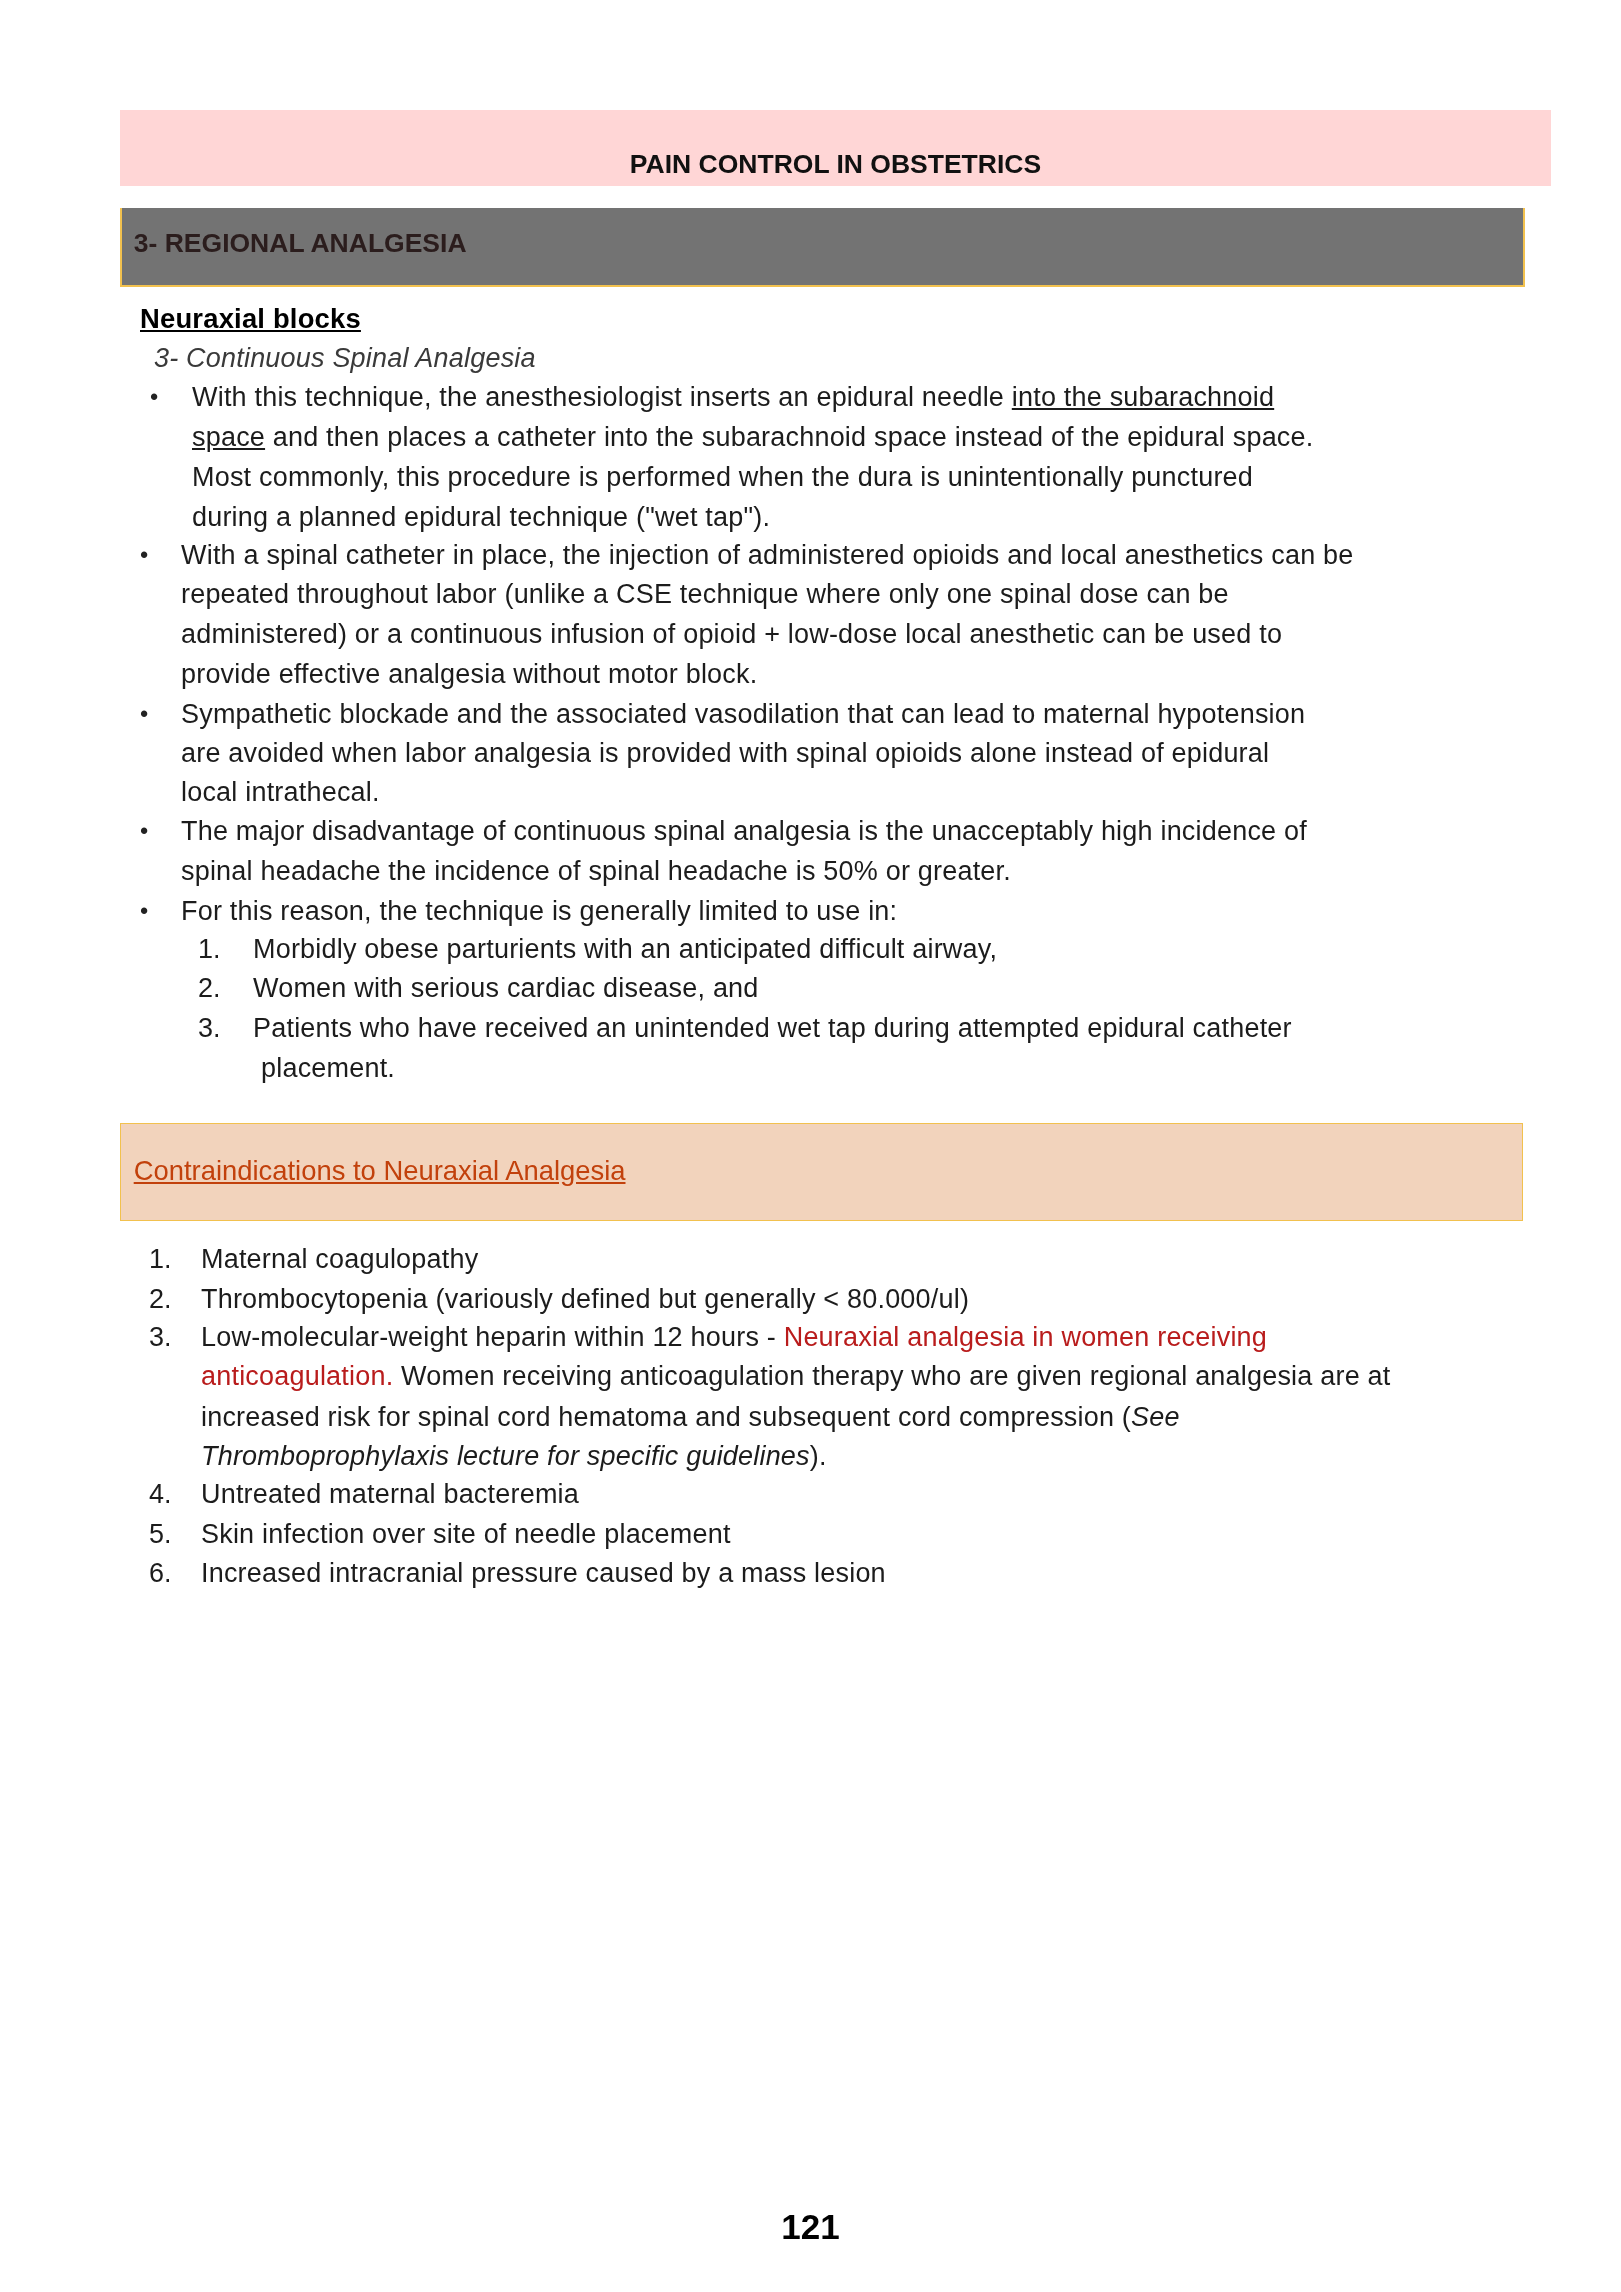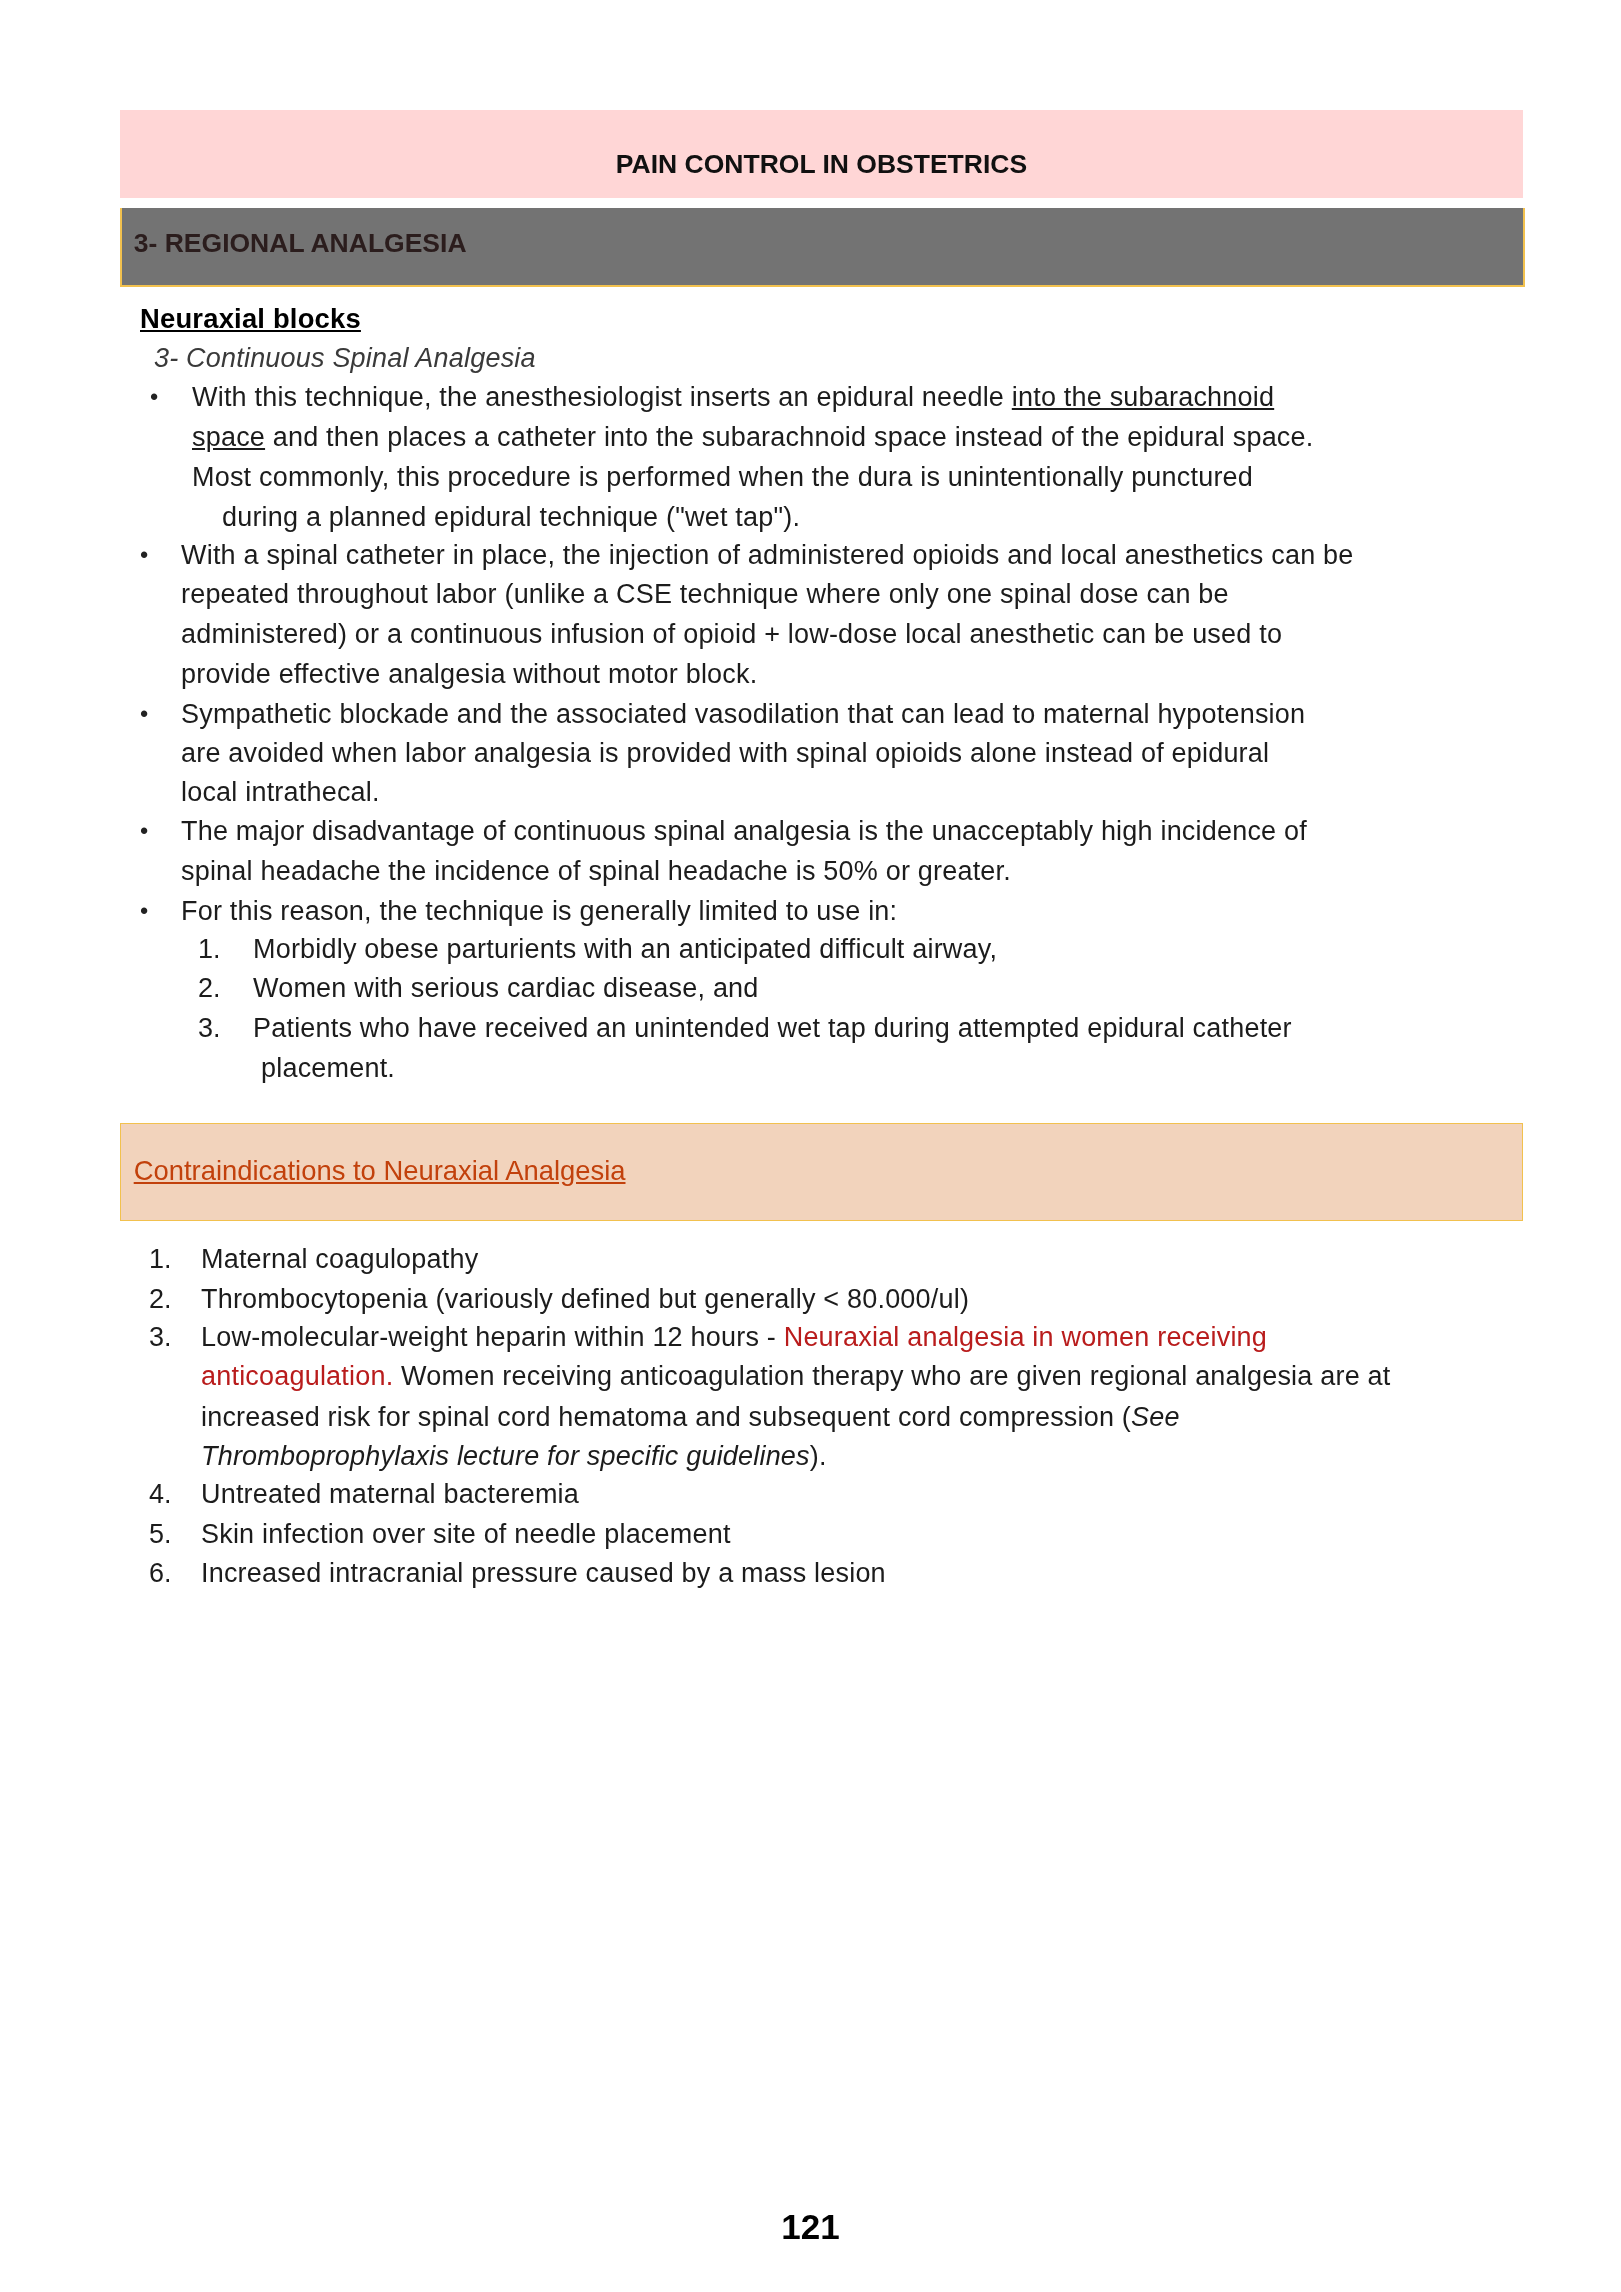--- a/index.html
+++ b/index.html
@@ -1,18 +1,18 @@
 <!DOCTYPE html>
 <html><head>
 <meta charset="utf-8">
 <style>
   html, body { margin:0; padding:0; background:#ffffff; }
   body { width:1621px; height:2293px; position:relative; overflow:hidden;
          font-family:"Liberation Sans", "DejaVu Sans", sans-serif; color:#1a1a1a; }
-  .title-box { position:absolute; left:120px; top:110px; width:1403px; height:88px; background:#FFD6D6; }
+  .title-box { position:absolute; left:120px; top:110px; width:1403px; height:76px; background:#FFD6D6;padding-left:28px; }
   .title-text { position:absolute; left:0; right:0; top:39px; text-align:center; font-weight:bold; font-size:26.5px; color:#111; }
   .section-box { position:absolute; left:120px; top:208px; width:1401px; height:77px; background:#737373;
                  border-left:2px solid #F2C14E; border-right:2px solid #F2C14E; border-bottom:2px solid #F2C14E; }
   .section-text { position:absolute; left:11.8px; top:19.6px; font-weight:bold; font-size:26.5px; color:#2b1d1d; }
   .line { position:absolute; white-space:nowrap; font-size:27px; line-height:33px; color:#1c1c1c; letter-spacing:0.2px; }
   .heading { font-weight:bold; text-decoration:underline; font-size:27.4px; color:#000; }
   .italic-sub { font-style:italic; color:#3a3a3a; }
   .u { text-decoration:underline; }
   .bullet { position:absolute; font-size:23.5px; line-height:33px; color:#222; }
   .num { position:absolute; font-size:27px; line-height:33px; color:#1c1c1c; }
@@ -33,21 +33,21 @@
   <div class="section-text">3- REGIONAL ANALGESIA</div>
 </div>
 
 <div class="line heading" style="left:140px; top:302px;">Neuraxial blocks</div>
 <div class="line italic-sub" style="left:154px; top:342px;">3- Continuous Spinal Analgesia</div>
 
 <div class="bullet" style="left:150px; top:381px;">•</div>
 <div class="line" style="left:192px; top:381px;"><span>With this  technique, the  anesthesiologist inserts  an  epidural  needle  </span><span class="u">into  the  subarachnoid</span></div>
 <div class="line" style="left:192px; top:421px;"><span class="u">space</span><span> and  then  places a catheter  into the subarachnoid space instead  of the epidural space.</span></div>
 <div class="line" style="left:192px; top:461px;">Most  commonly, this procedure is performed when  the  dura  is unintentionally punctured</div>
-<div class="line" style="left:192px; top:501px;margin-left:30px;">during a planned epidural  technique ("wet tap").</div>
+<div class="line" style="left:192px; top:501px;">during a planned epidural  technique ("wet tap").</div>
 
 <div class="bullet" style="left:140px; top:539px;">•</div>
 <div class="line" style="left:181px; top:539px;">With a spinal  catheter  in place, the injection of administered opioids  and local anesthetics can  be</div>
 <div class="line" style="left:181px; top:578px;">repeated  throughout labor  (unlike  a CSE  technique where  only one  spinal  dose can  be</div>
 <div class="line" style="left:181px; top:618px;">administered) or a continuous infusion of opioid  + low-dose  local anesthetic can be used  to</div>
 <div class="line" style="left:181px; top:658px;">provide effective analgesia without motor  block.</div>
 
 <div class="bullet" style="left:140px; top:698px;">•</div>
 <div class="line" style="left:181px; top:698px;">Sympathetic blockade  and the associated  vasodilation that  can lead to maternal  hypotension</div>
 <div class="line" style="left:181px; top:737px;">are avoided  when labor  analgesia is provided  with spinal  opioids  alone  instead of epidural</div>

